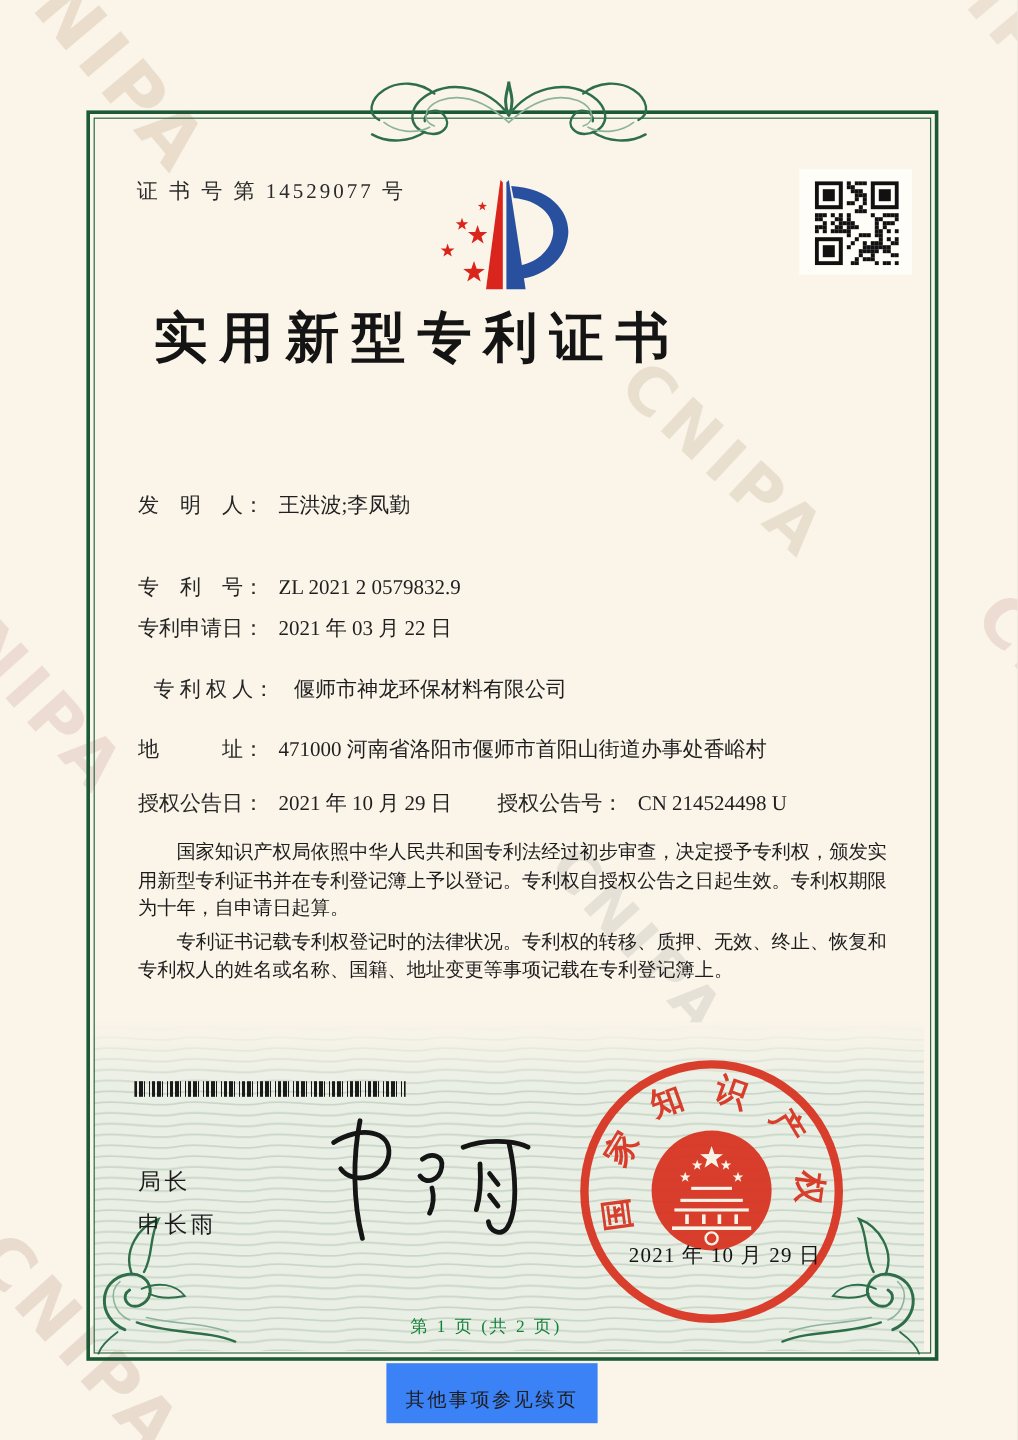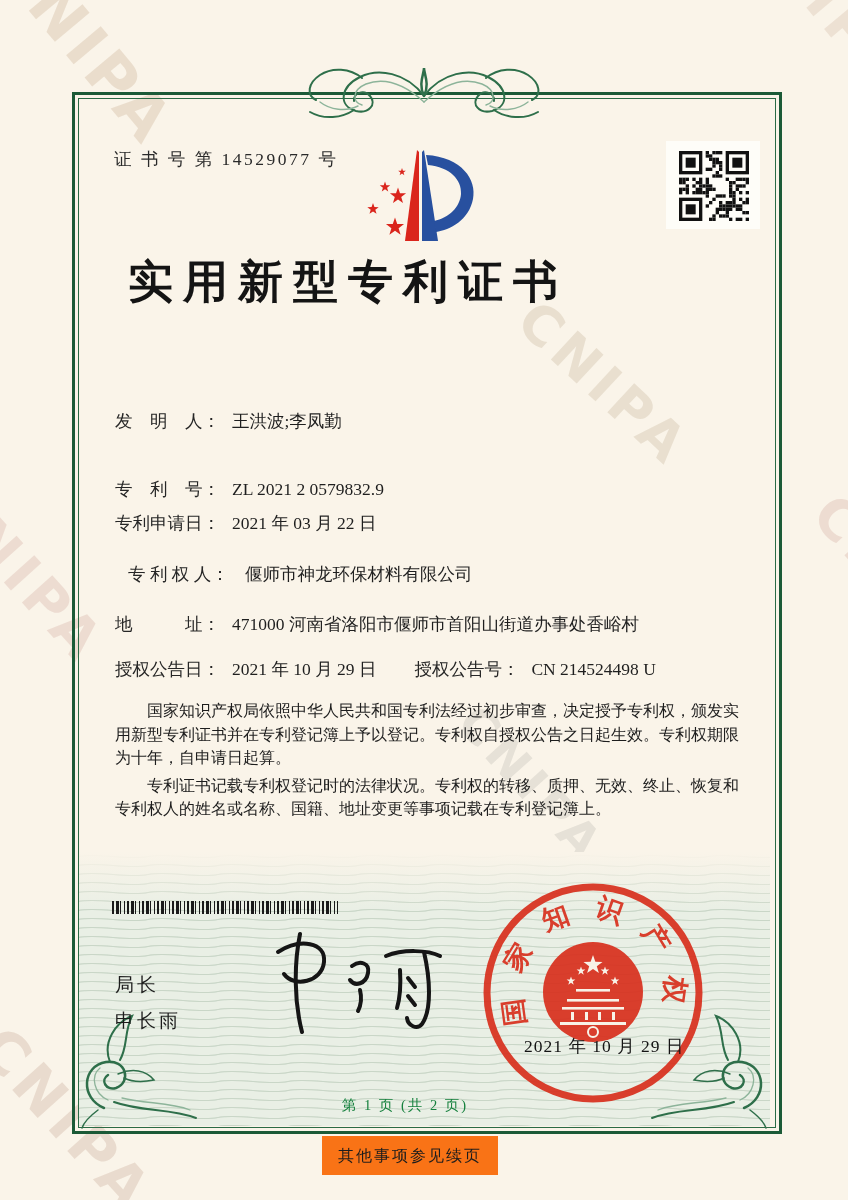--- a/index.html
+++ b/index.html
@@ -68,22 +68,22 @@
   }
   .sig-title{position:absolute; left:115px; top:972px;  font-size:19px; color:#1c1c1c;
              font-family:"Liberation Sans","DejaVu Sans",sans-serif; letter-spacing:3px;text-align:right;}
   .sig-name {position:absolute; left:115px; top:1008px; font-size:19px; color:#1c1c1c;
              font-family:Liberation Serif, serif; letter-spacing:3px;}
   .signature{position:absolute; left:248px; top:926px;}
   .seal{position:absolute; left:478px; top:878px;}
   .seal-date{position:absolute; left:524px; top:1034px; font-size:17.5px; color:#141414; letter-spacing:1px; white-space:nowrap;}
   .pagenum{position:absolute; left:0; top:1096px; width:810px; text-align:center; font-size:14.5px; letter-spacing:2px; color:#15803d;}
   .contnote{
-    position:absolute; left:322px; top:1136px; background:#f97316;
-    padding:10px 16px 8px; font-size:16px; letter-spacing:2px; color:#1d1d1d; white-space:nowrap;
+    position:absolute; left:322px; top:1136px; background:#3b82f6;
+    padding:21px 16px 8px; font-size:16px; letter-spacing:2px; color:#1d1d1d; white-space:nowrap;
   }
   
   .orn-top{position:absolute; left:290px; top:62px;}
   .orn-bl{position:absolute; left:74px;  top:1010px;}
   .orn-br{position:absolute; left:639px; top:1010px; transform:scaleX(-1);}
 </style>
 </head>
 <body>
 
 <div class="page">

